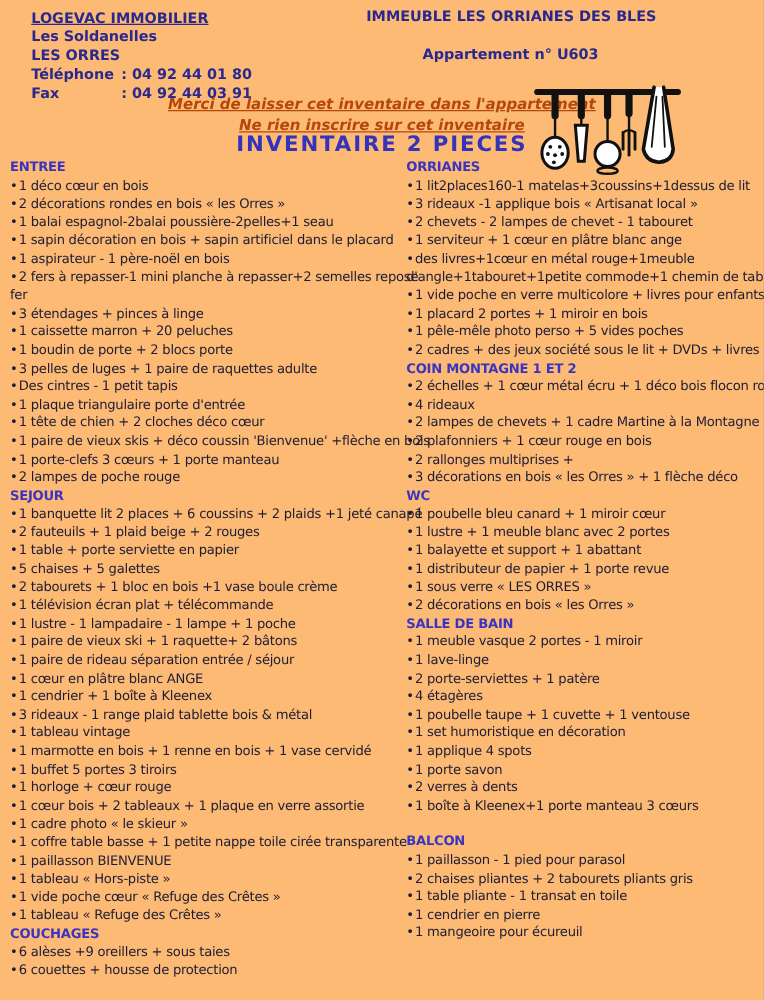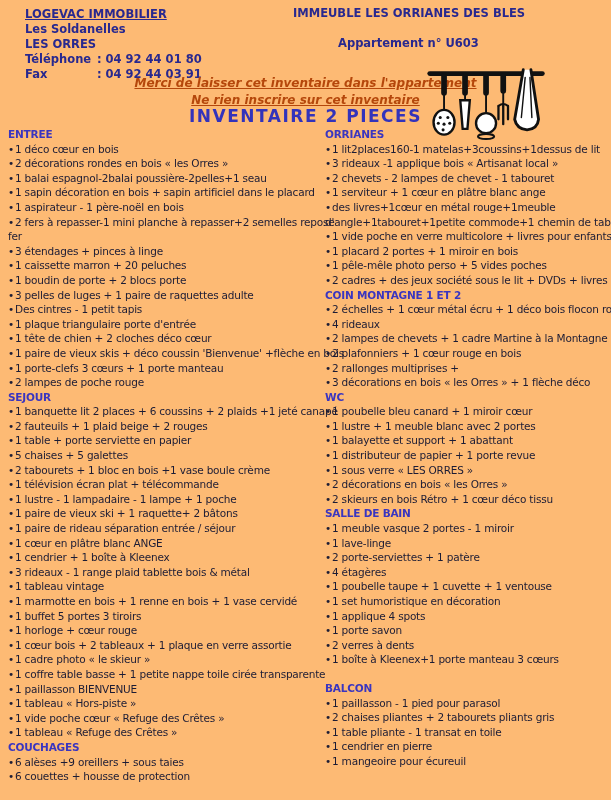--- a/index.html
+++ b/index.html
@@ -177,21 +177,20 @@
         <div class="item">3 décorations en bois « les Orres » + 1 flèche déco</div>
       </div>
       <div class="section">
         <div class="sec-heading">WC</div>
         <div class="item">1 poubelle bleu canard + 1 miroir cœur</div>
         <div class="item">1 lustre + 1 meuble blanc avec 2 portes</div>
         <div class="item">1 balayette et support + 1 abattant</div>
         <div class="item">1 distributeur de papier + 1 porte revue</div>
         <div class="item">1 sous verre « LES ORRES »</div>
         <div class="item">2 décorations en bois « les Orres »</div>
-        <div class="item">2 skieurs en bois Rétro + 1 cœur déco tissu</div>
       </div>
       <div class="section">
         <div class="sec-heading">SALLE DE BAIN</div>
         <div class="item">1 meuble vasque 2 portes - 1 miroir</div>
         <div class="item">1 lave-linge</div>
         <div class="item">2 porte-serviettes + 1 patère</div>
         <div class="item">4 étagères</div>
         <div class="item">1 poubelle taupe + 1 cuvette + 1 ventouse</div>
         <div class="item">1 set humoristique en décoration</div>
         <div class="item">1 applique 4 spots</div>

